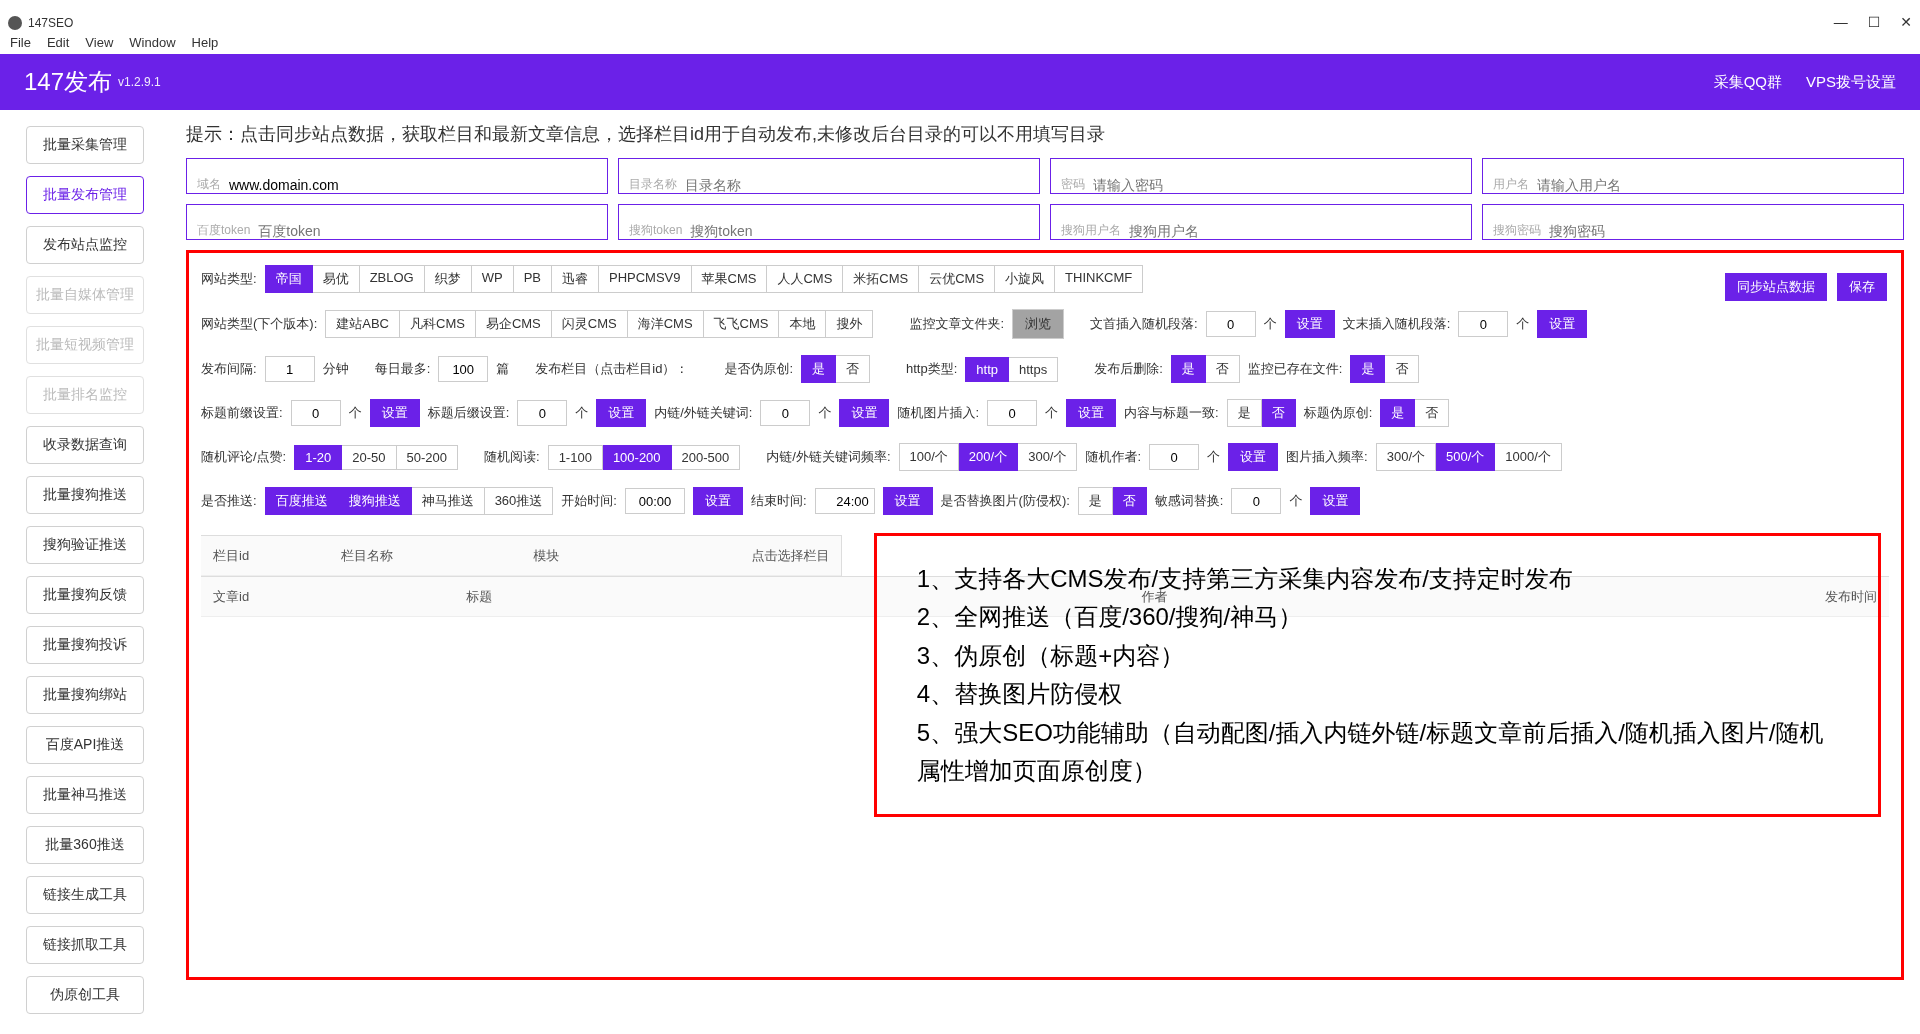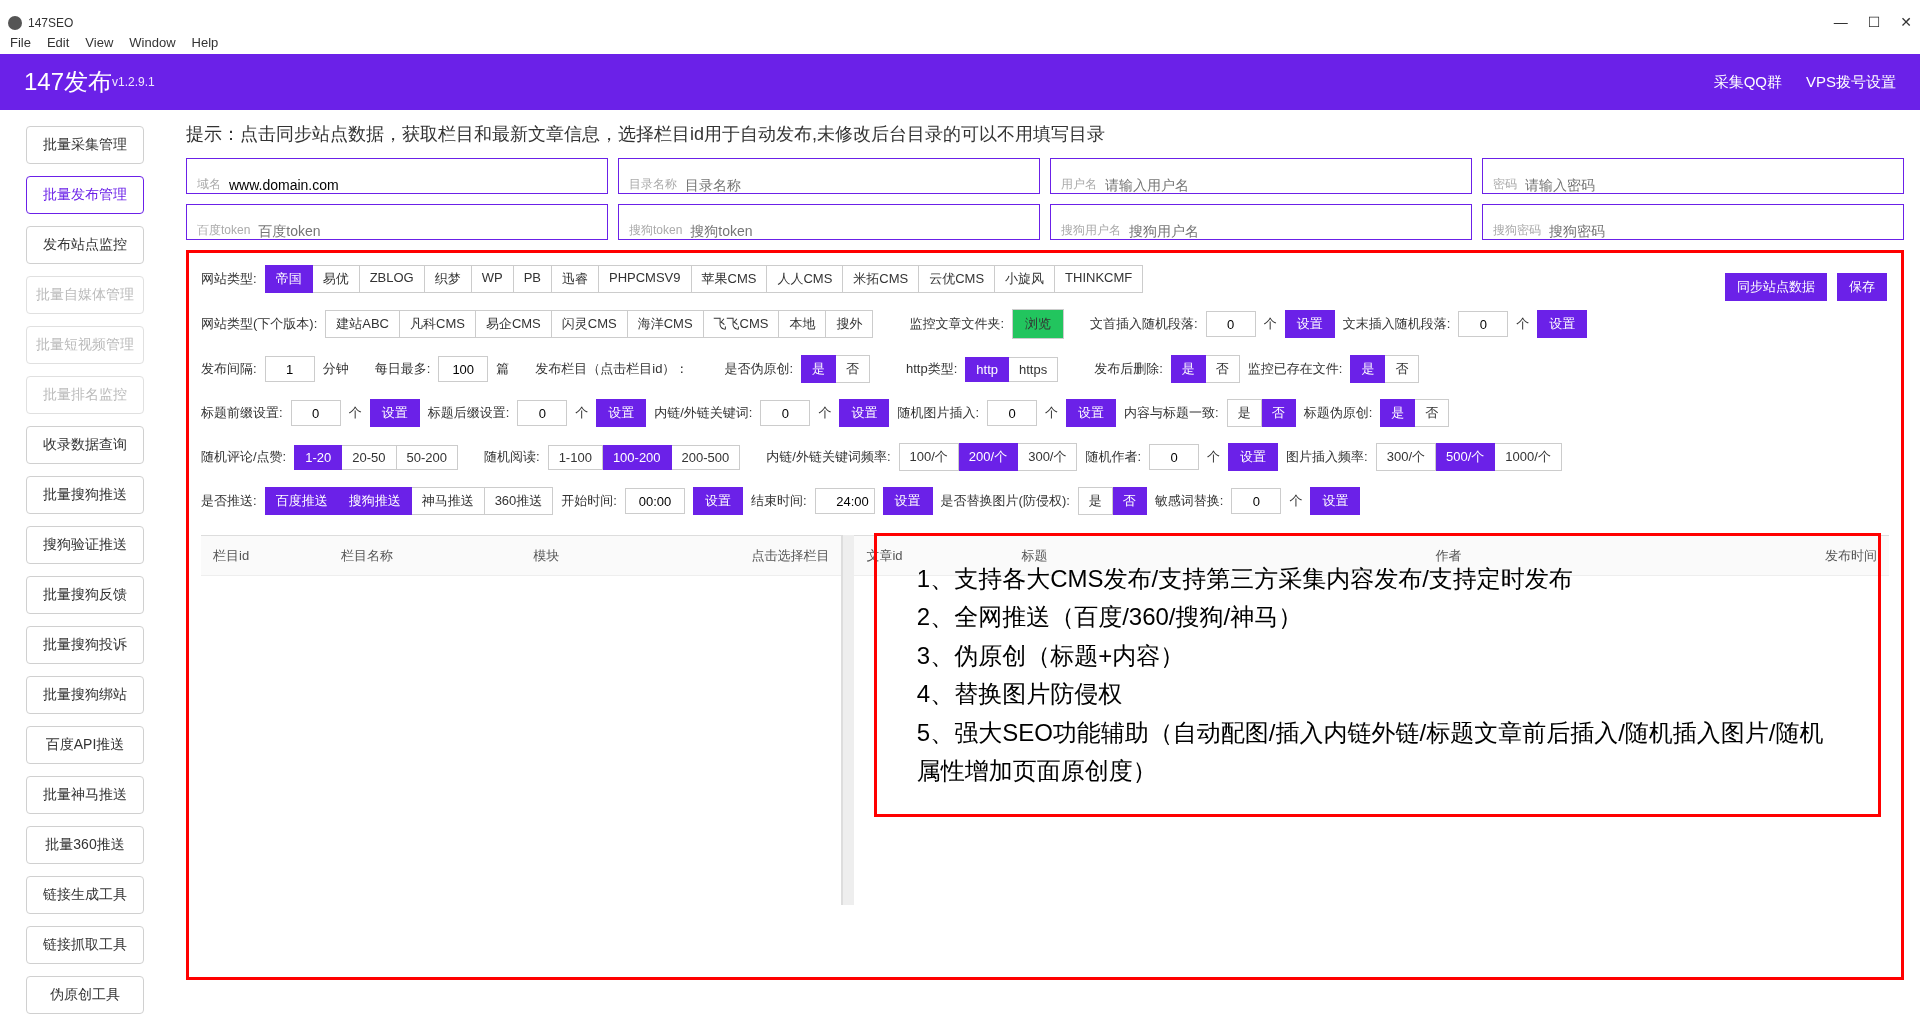--- a/index.html
+++ b/index.html
@@ -4,21 +4,21 @@
 <style>
 * { margin: 0; padding: 0; box-sizing: border-box; font-family: "Microsoft YaHei", sans-serif; }
 body { background: #fff; font-size: 13px; color: #333; width: 1920px; height: 1034px; overflow: hidden; transform-origin: top left; }
 .titlebar { height: 30px; display: flex; align-items: flex-end; padding: 0 8px; font-size: 12px; }
 .titlebar .logo { width: 14px; height: 14px; background: #555; border-radius: 50%; margin-right: 6px; }
 .titlebar .title { flex: 1; }
 .titlebar .wincontrols { display: flex; gap: 20px; font-size: 14px; }
 .menubar { height: 24px; display: flex; align-items: center; gap: 16px; padding: 0 10px; font-size: 13px; }
 .header { background: #6b21e8; color: #fff; height: 56px; display: flex; align-items: center; padding: 0 24px; }
 .header .appname { font-size: 24px; font-weight: 500; }
-.header .ver { font-size: 12px; opacity: 0.9; }
+.header .ver { font-size: 12px; margin-left: 6px; opacity: 0.9; }
 .header .spacer { flex: 1; }
 .header .hlink { margin-left: 24px; font-size: 15px; cursor: pointer; }
 .main { display: flex; height: calc(100% - 110px); }
 .sidebar { width: 170px; padding: 16px 26px; display: flex; flex-direction: column; gap: 12px; }
 .sidebar .item { border: 1px solid #d0d0d0; border-radius: 4px; height: 38px; display: flex; align-items: center; justify-content: center; font-size: 14px; cursor: pointer; background: #fff; }
 .sidebar .item.active { color: #6b21e8; border-color: #6b21e8; }
 .sidebar .item.disabled { color: #bbb; border-color: #e0e0e0; }
 .content { flex: 1; padding: 12px 16px; overflow: hidden; }
 .hint { font-size: 18px; margin-bottom: 12px; }
 .inputrow { display: flex; gap: 10px; margin-bottom: 10px; }
@@ -27,23 +27,23 @@
 .ifield input { border: none; outline: none; flex: 1; font-size: 14px; }
 .redbox { border: 3px solid #ff0000; padding: 12px; margin-top: 8px; height: 730px; position: relative; }
 .settingsrow { display: flex; align-items: center; gap: 8px; margin-bottom: 16px; flex-wrap: wrap; font-size: 13px; }
 .settingsrow .label { white-space: nowrap; }
 .tabgroup { display: flex; }
 .tab { border: 1px solid #ccc; padding: 4px 10px; cursor: pointer; white-space: nowrap; font-size: 13px; }
 .tab.active { background: #6b21e8; color: #fff; border-color: #6b21e8; }
 .tab + .tab { border-left: none; }
 .numinput { border: 1px solid #ccc; width: 50px; height: 26px; text-align: center; font-size: 13px; }
 .btn { background: #6b21e8; color: #fff; border: none; padding: 5px 12px; cursor: pointer; font-size: 13px; }
-.btn.outline { background: #22c55e; color: #333; border: 1px solid #ccc; }
+.btn.outline { background: #a3a3a3; color: #333; border: 1px solid #ccc; }
 .rightbtns { position: absolute; right: 14px; top: 12px; display: flex; gap: 10px; margin-top: 8px; }
-.tables { display: flex; margin-top: 20px; height: 370px; }
+.tables { display: flex; margin-top: 20px; height: 370px; flex-direction: column; }
 .table { border-top: 1px solid #ddd; }
 .table.left { width: 38%; border-right: 1px solid #ddd; }
 .table.right { flex: 1; }
 .thead { display: flex; background: #fafafa; height: 40px; align-items: center; font-size: 13px; color: #555; border-bottom: 1px solid #eee; }
 .th { padding: 0 12px; }
 .scrollhint { width: 12px; background: #eee; border-left: 1px solid #ddd; }
 .featurebox { position: absolute; border: 3px solid #ff0000; left: 40%; right: 20px; top: 280px; padding: 24px 40px; }
 .featurebox .line { color: #000000; font-size: 24px; line-height: 1.6; }
 </style>
 </head>
@@ -103,26 +103,26 @@
     <div class="inputrow">
       <div class="ifield">
           <span class="lbl">域名</span>
           <input value="www.domain.com" style="">
         </div>
       <div class="ifield">
           <span class="lbl">目录名称</span>
           <input placeholder="目录名称" style="">
         </div>
       <div class="ifield">
+          <span class="lbl">密码</span>
+          <input placeholder="请输入密码" style="">
+        </div>
+      <div class="ifield">
           <span class="lbl">用户名</span>
           <input placeholder="请输入用户名" style="">
-        </div>
-      <div class="ifield">
-          <span class="lbl">密码</span>
-          <input placeholder="请输入密码" style="">
         </div>
     </div>
     <div class="inputrow">
       <div class="ifield">
           <span class="lbl">百度token</span>
           <input placeholder="百度token" style="">
         </div>
       <div class="ifield">
           <span class="lbl">搜狗token</span>
           <input placeholder="搜狗token" style="">

